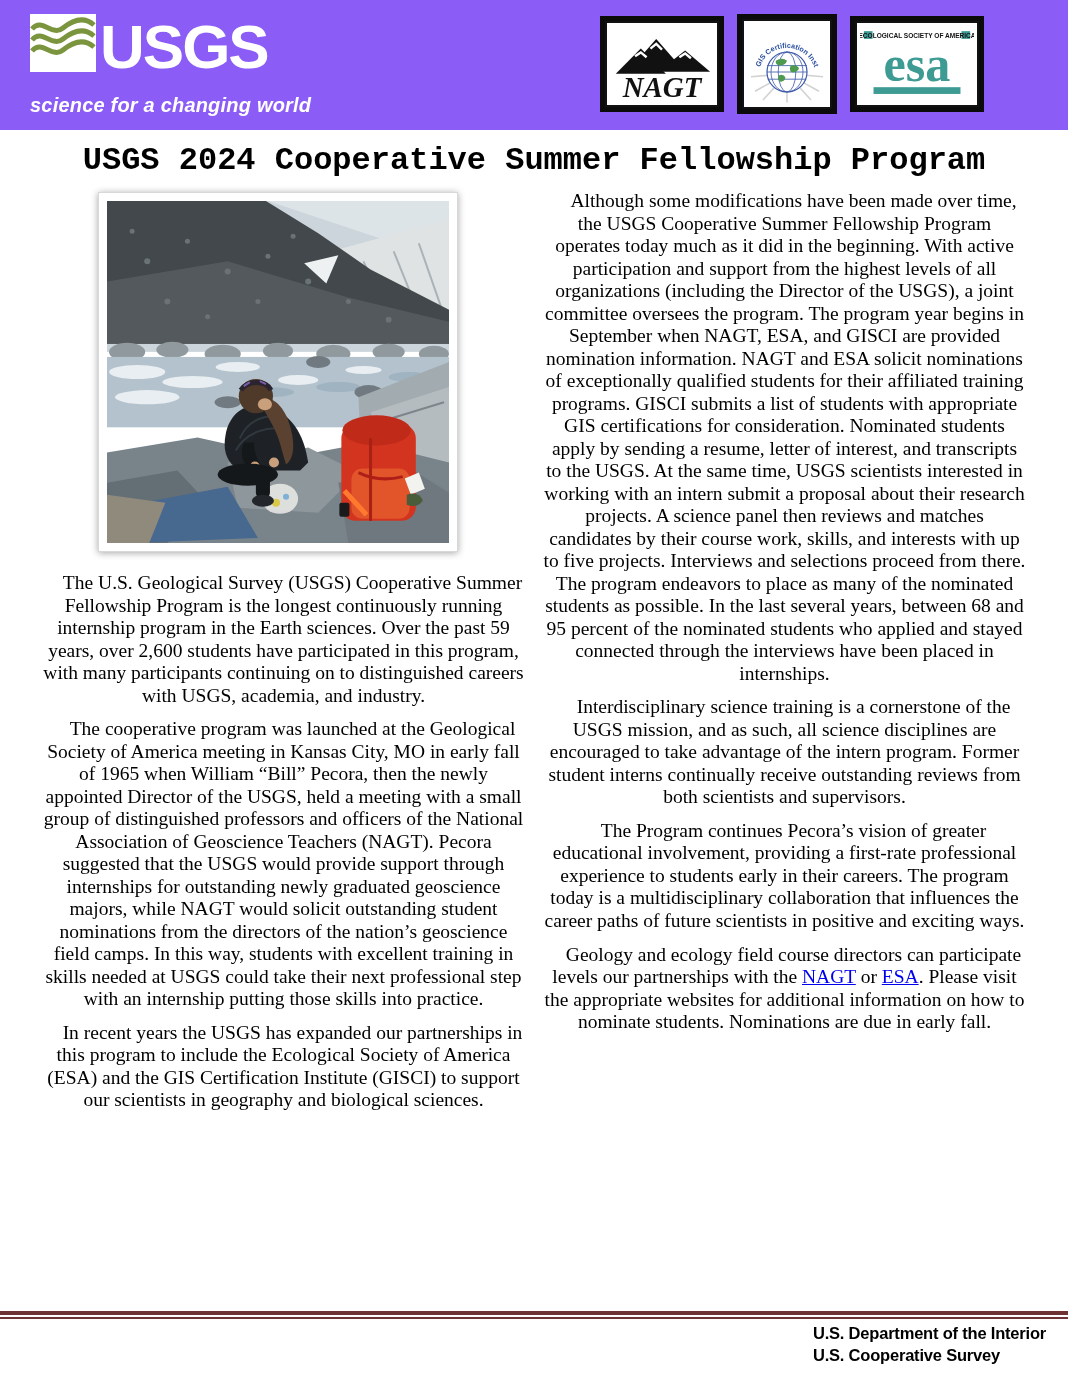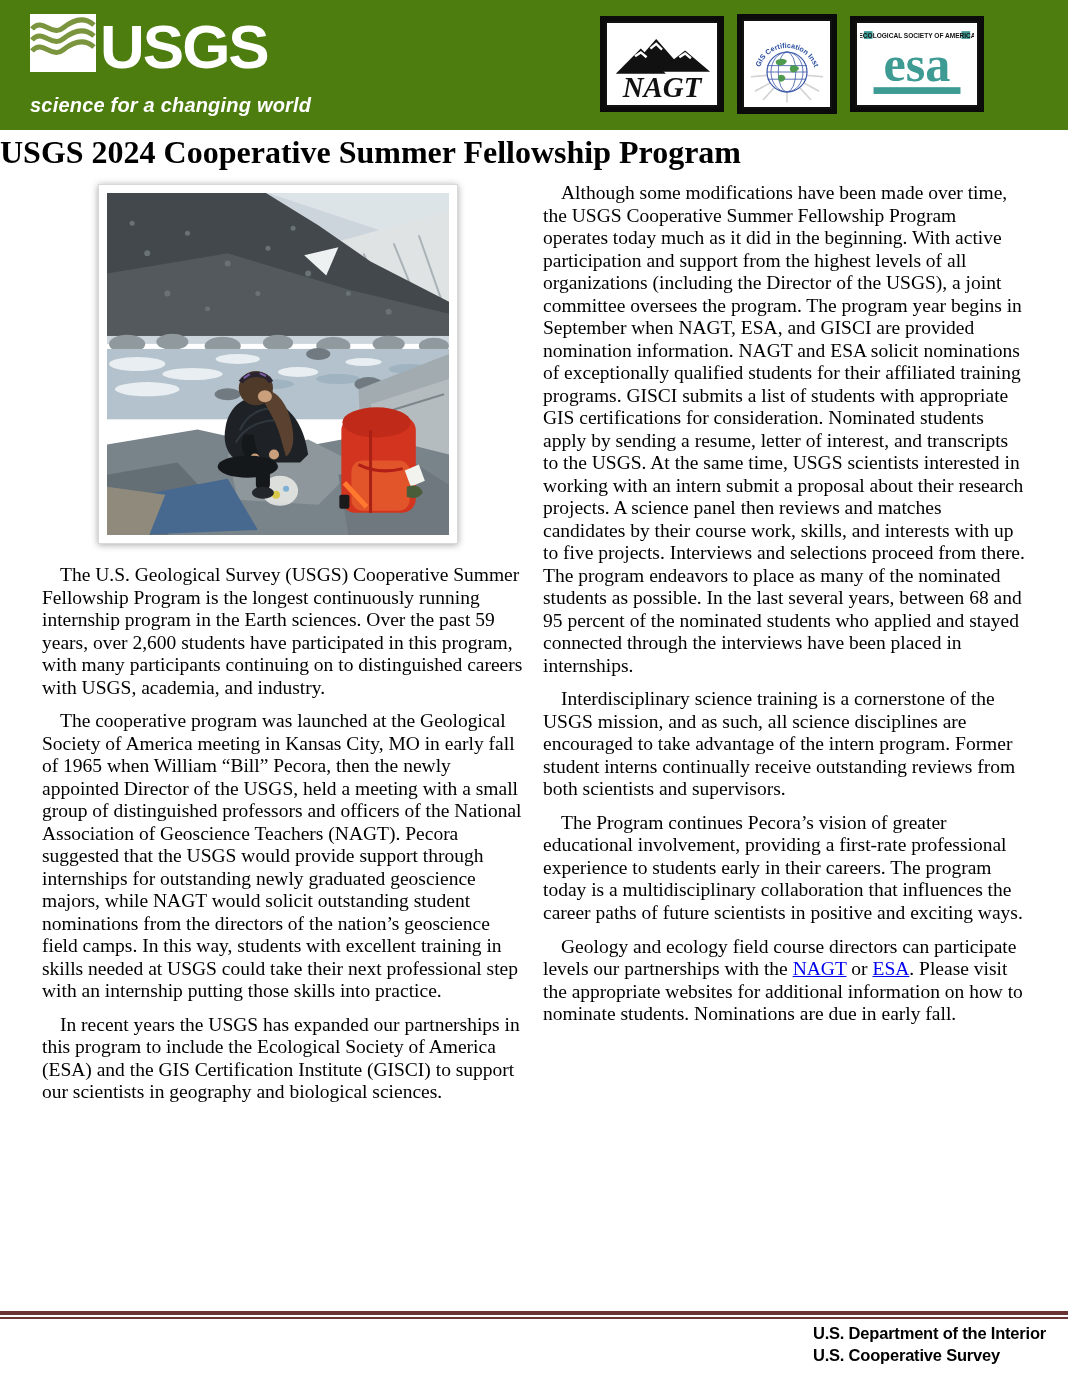--- a/index.html
+++ b/index.html
@@ -4,50 +4,50 @@
 <style>
   * { margin:0; padding:0; box-sizing:border-box; }
   html,body { background:#ffffff; }
   body {
     width:1068px; height:1380px; position:relative; overflow:hidden;
     font-family:"Liberation Serif", serif; color:#000;
   }
 
   
   .banner {
-    height:130px; width:100%; background:#4d7c0f; position:relative;
+    height:130px; width:100%; background:#8b5cf6; position:relative;
   }
   .usgs-logo { position:absolute; left:30px; top:14px; }
   .usgs-logo-top { display:flex; align-items:flex-end; }
   .usgs-wordmark {
     font-family:"Liberation Sans", sans-serif; font-weight:bold;
     font-size:62px; line-height:58px; color:#fff; letter-spacing:-2px;
     margin-left:4px;
   }
   .usgs-tagline {
     font-family:"Liberation Sans", sans-serif; font-weight:bold; font-style:italic;
     font-size:20px; color:#fff; margin-top:18px; letter-spacing:0.2px;
   }
   .logo-row {
     position:absolute; right:84px; top:14px; display:flex; gap:13px; align-items:center;
   }
   .logo-frame { background:#0b0b0b; padding:5px; }
   .logo-inner { background:#ffffff; border:2px solid #111; padding:3px; display:flex; align-items:center; justify-content:center; }
 
   
   .page-title {
-    text-align:left; font-weight:bold; font-size:32px; margin-top:4px;
-    font-family:Liberation Serif, serif;
+    text-align:center; font-weight:bold; font-size:32px; margin-top:12px;
+    font-family:Liberation Mono, monospace;
   }
 
   
   .columns { display:flex; gap:18px; padding:0 42px; margin-top:11px; }
   .col { flex:1 1 0; min-width:0; }
   .col p {
-    font-size:19.5px; line-height:1.155; text-indent:18px; margin-bottom:11px;
+    font-size:19.5px; line-height:1.155; text-indent:18px; margin-bottom:11px;text-align:center;
   }
   .photo-frame {
     width:360px; margin:2px 0 20px 56px; background:#fff; padding:8px;
     border:1px solid #d8d8d8; box-shadow:0 1px 7px rgba(0,0,0,0.35);
   }
   .photo-frame svg { display:block; }
   a.doc-link { color:#0000EE; text-decoration:underline; cursor:pointer; }
 
   
   .footer { position:absolute; left:0; right:0; bottom:0; }

